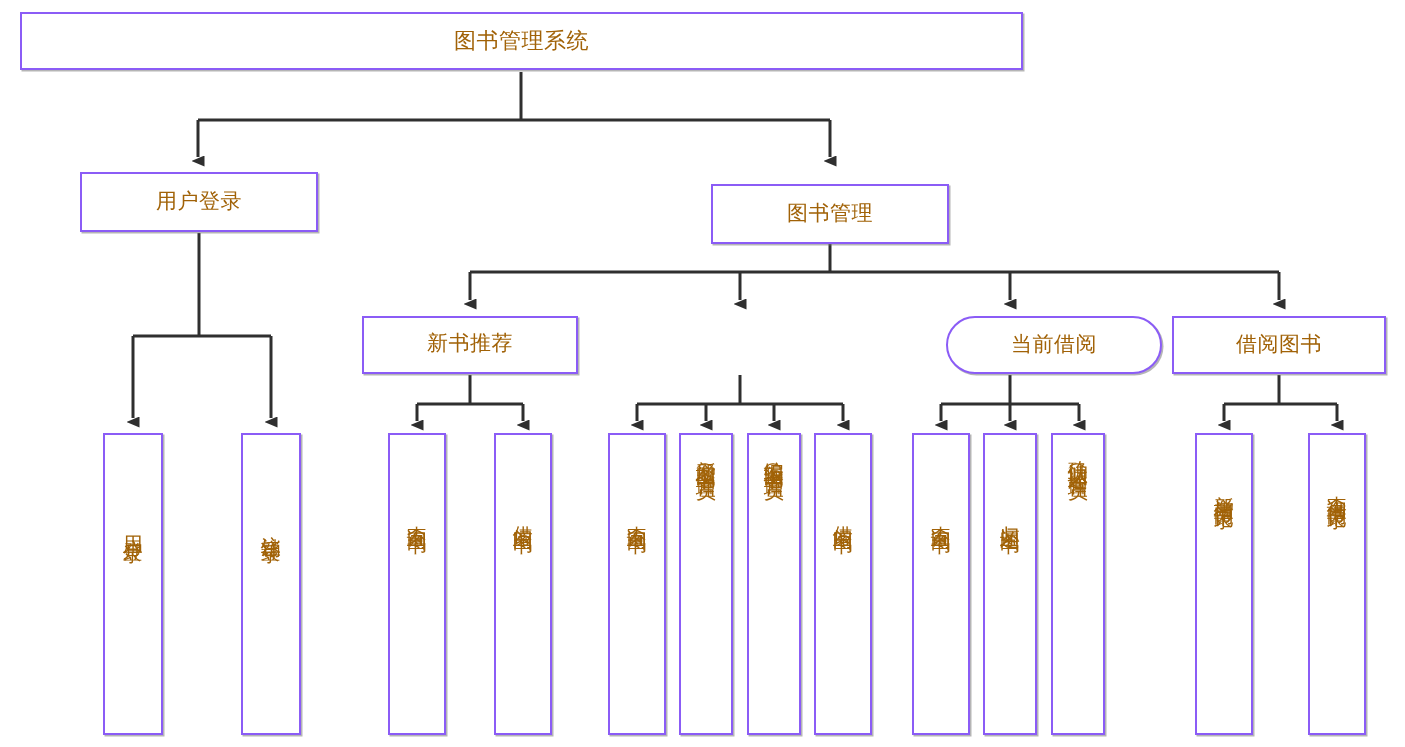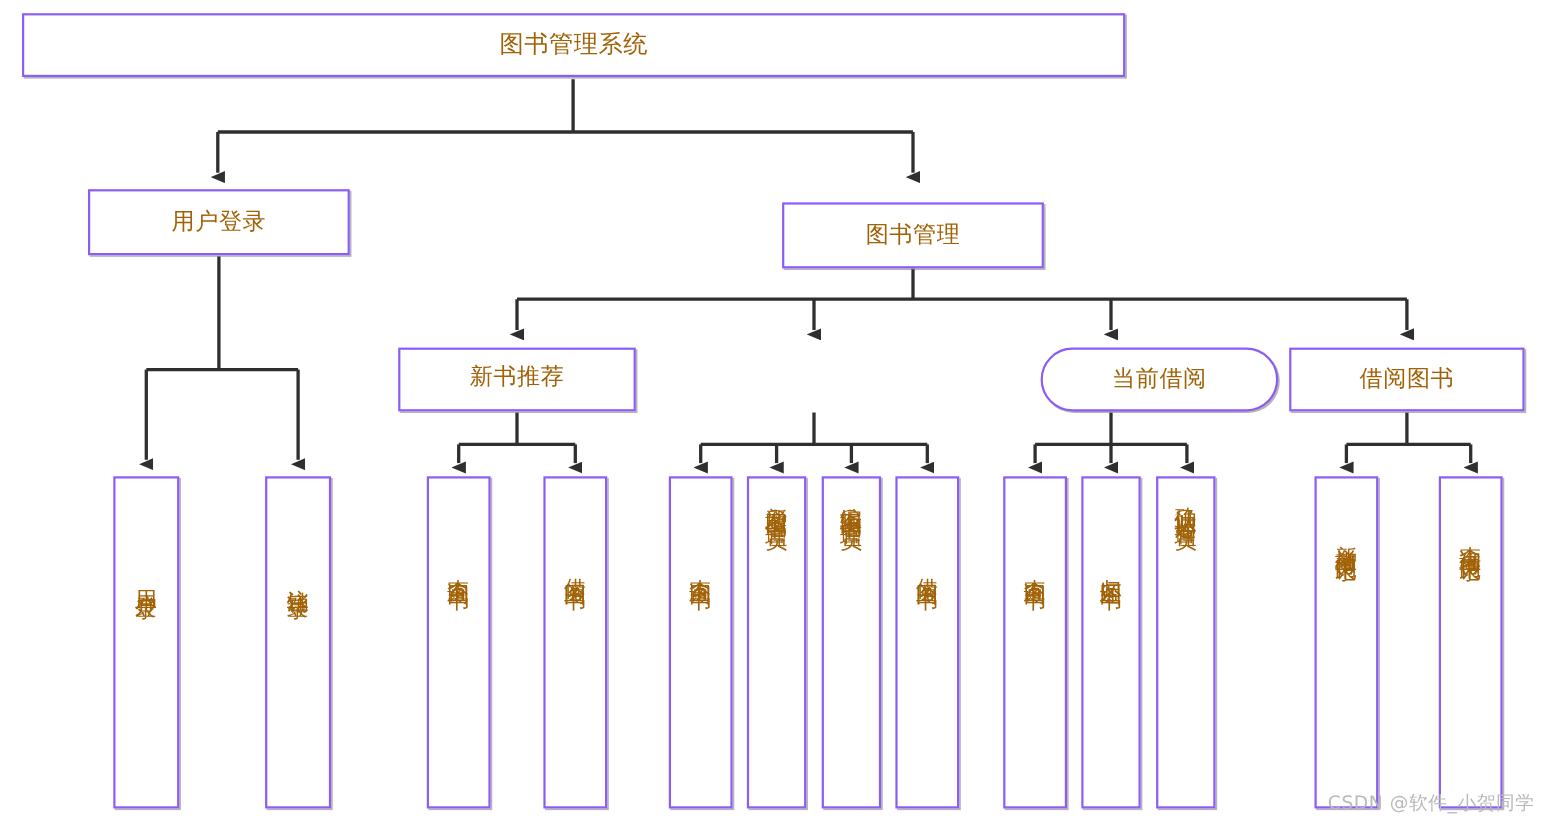--- a/index.html
+++ b/index.html
@@ -203,15 +203,14 @@
   </div>
 
   <div class="node v" style="left:1195px; top:433px; width:58px; height:302px; padding-top:45px;">
     <span class="lbl">新增借阅记录</span>
   </div>
 
   <div class="node v" style="left:1308px; top:433px; width:58px; height:302px; padding-top:45px;">
     <span class="lbl">查询借阅记录</span>
   </div>
 
-  <div class="watermark">CSDN @软件_小贺同学</div>
 
 </div>
 
 </body></html>

